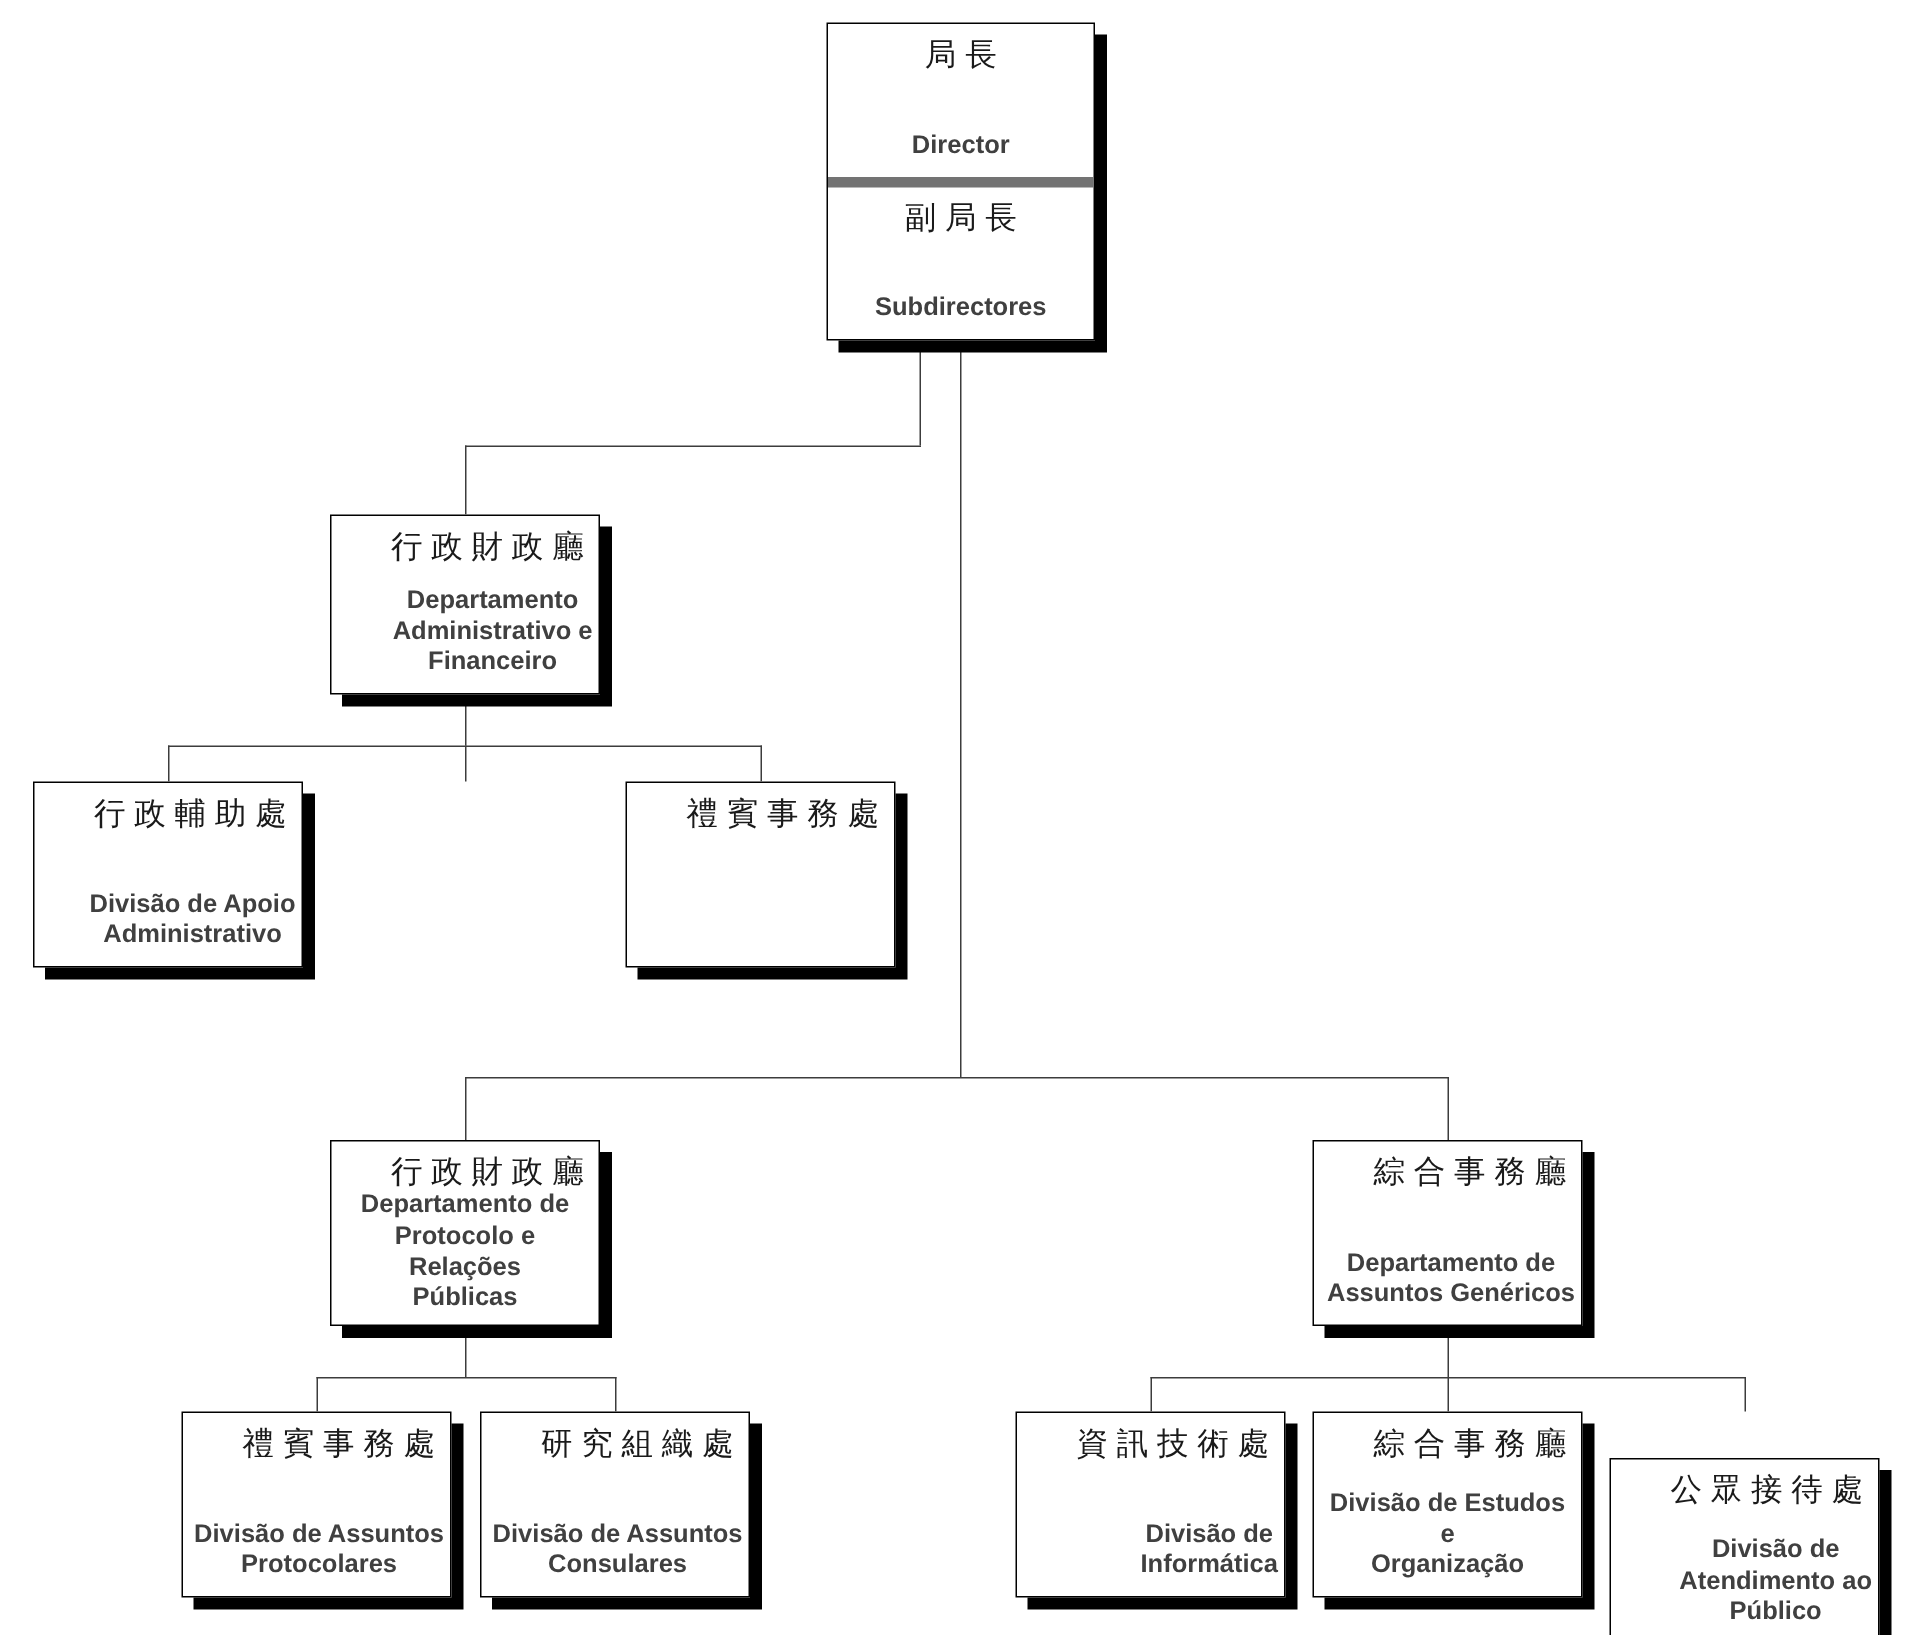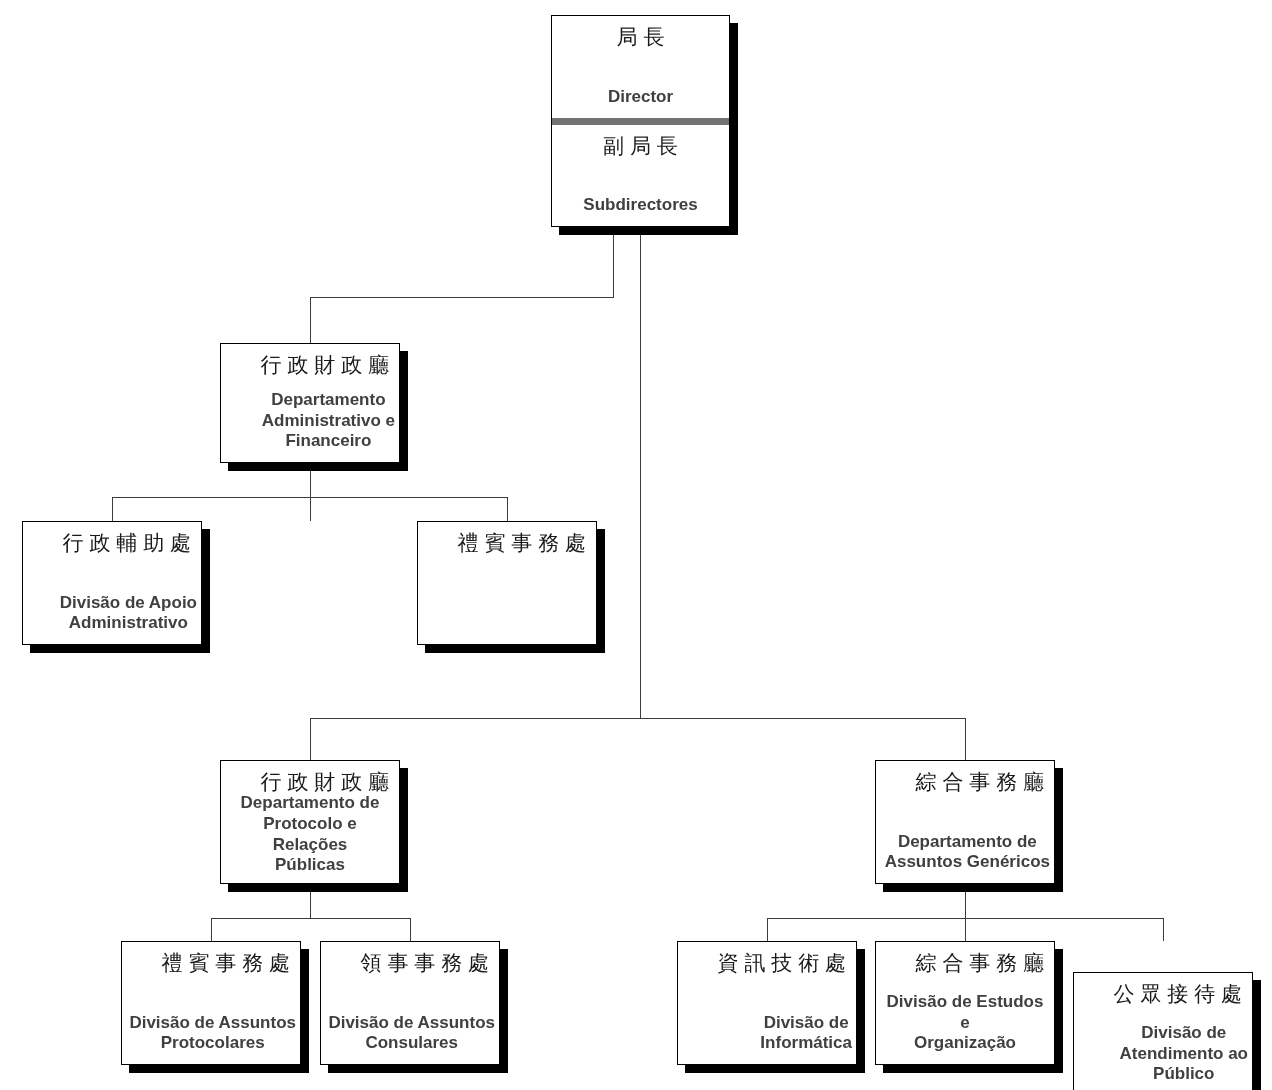--- a/index.html
+++ b/index.html
@@ -148,21 +148,21 @@
     <div class="zh">禮賓事務處</div>
   </div>
 
   <div class="node" style="left:121px;top:941px;width:180px;height:124px">
     <div class="zh">禮賓事務處</div>
     <div class="pt">Divisão de Assuntos
 Protocolares</div>
   </div>
 
   <div class="node" style="left:320px;top:941px;width:180px;height:124px">
-    <div class="zh">領事事務處</div>
+    <div class="zh">研究組織處</div>
     <div class="pt">Divisão de Assuntos
 Consulares</div>
   </div>
 
   <div class="node" style="left:677px;top:941px;width:180px;height:124px">
     <div class="zh">資訊技術處</div>
     <div class="pt">Divisão de
 Informática</div>
   </div>
 

